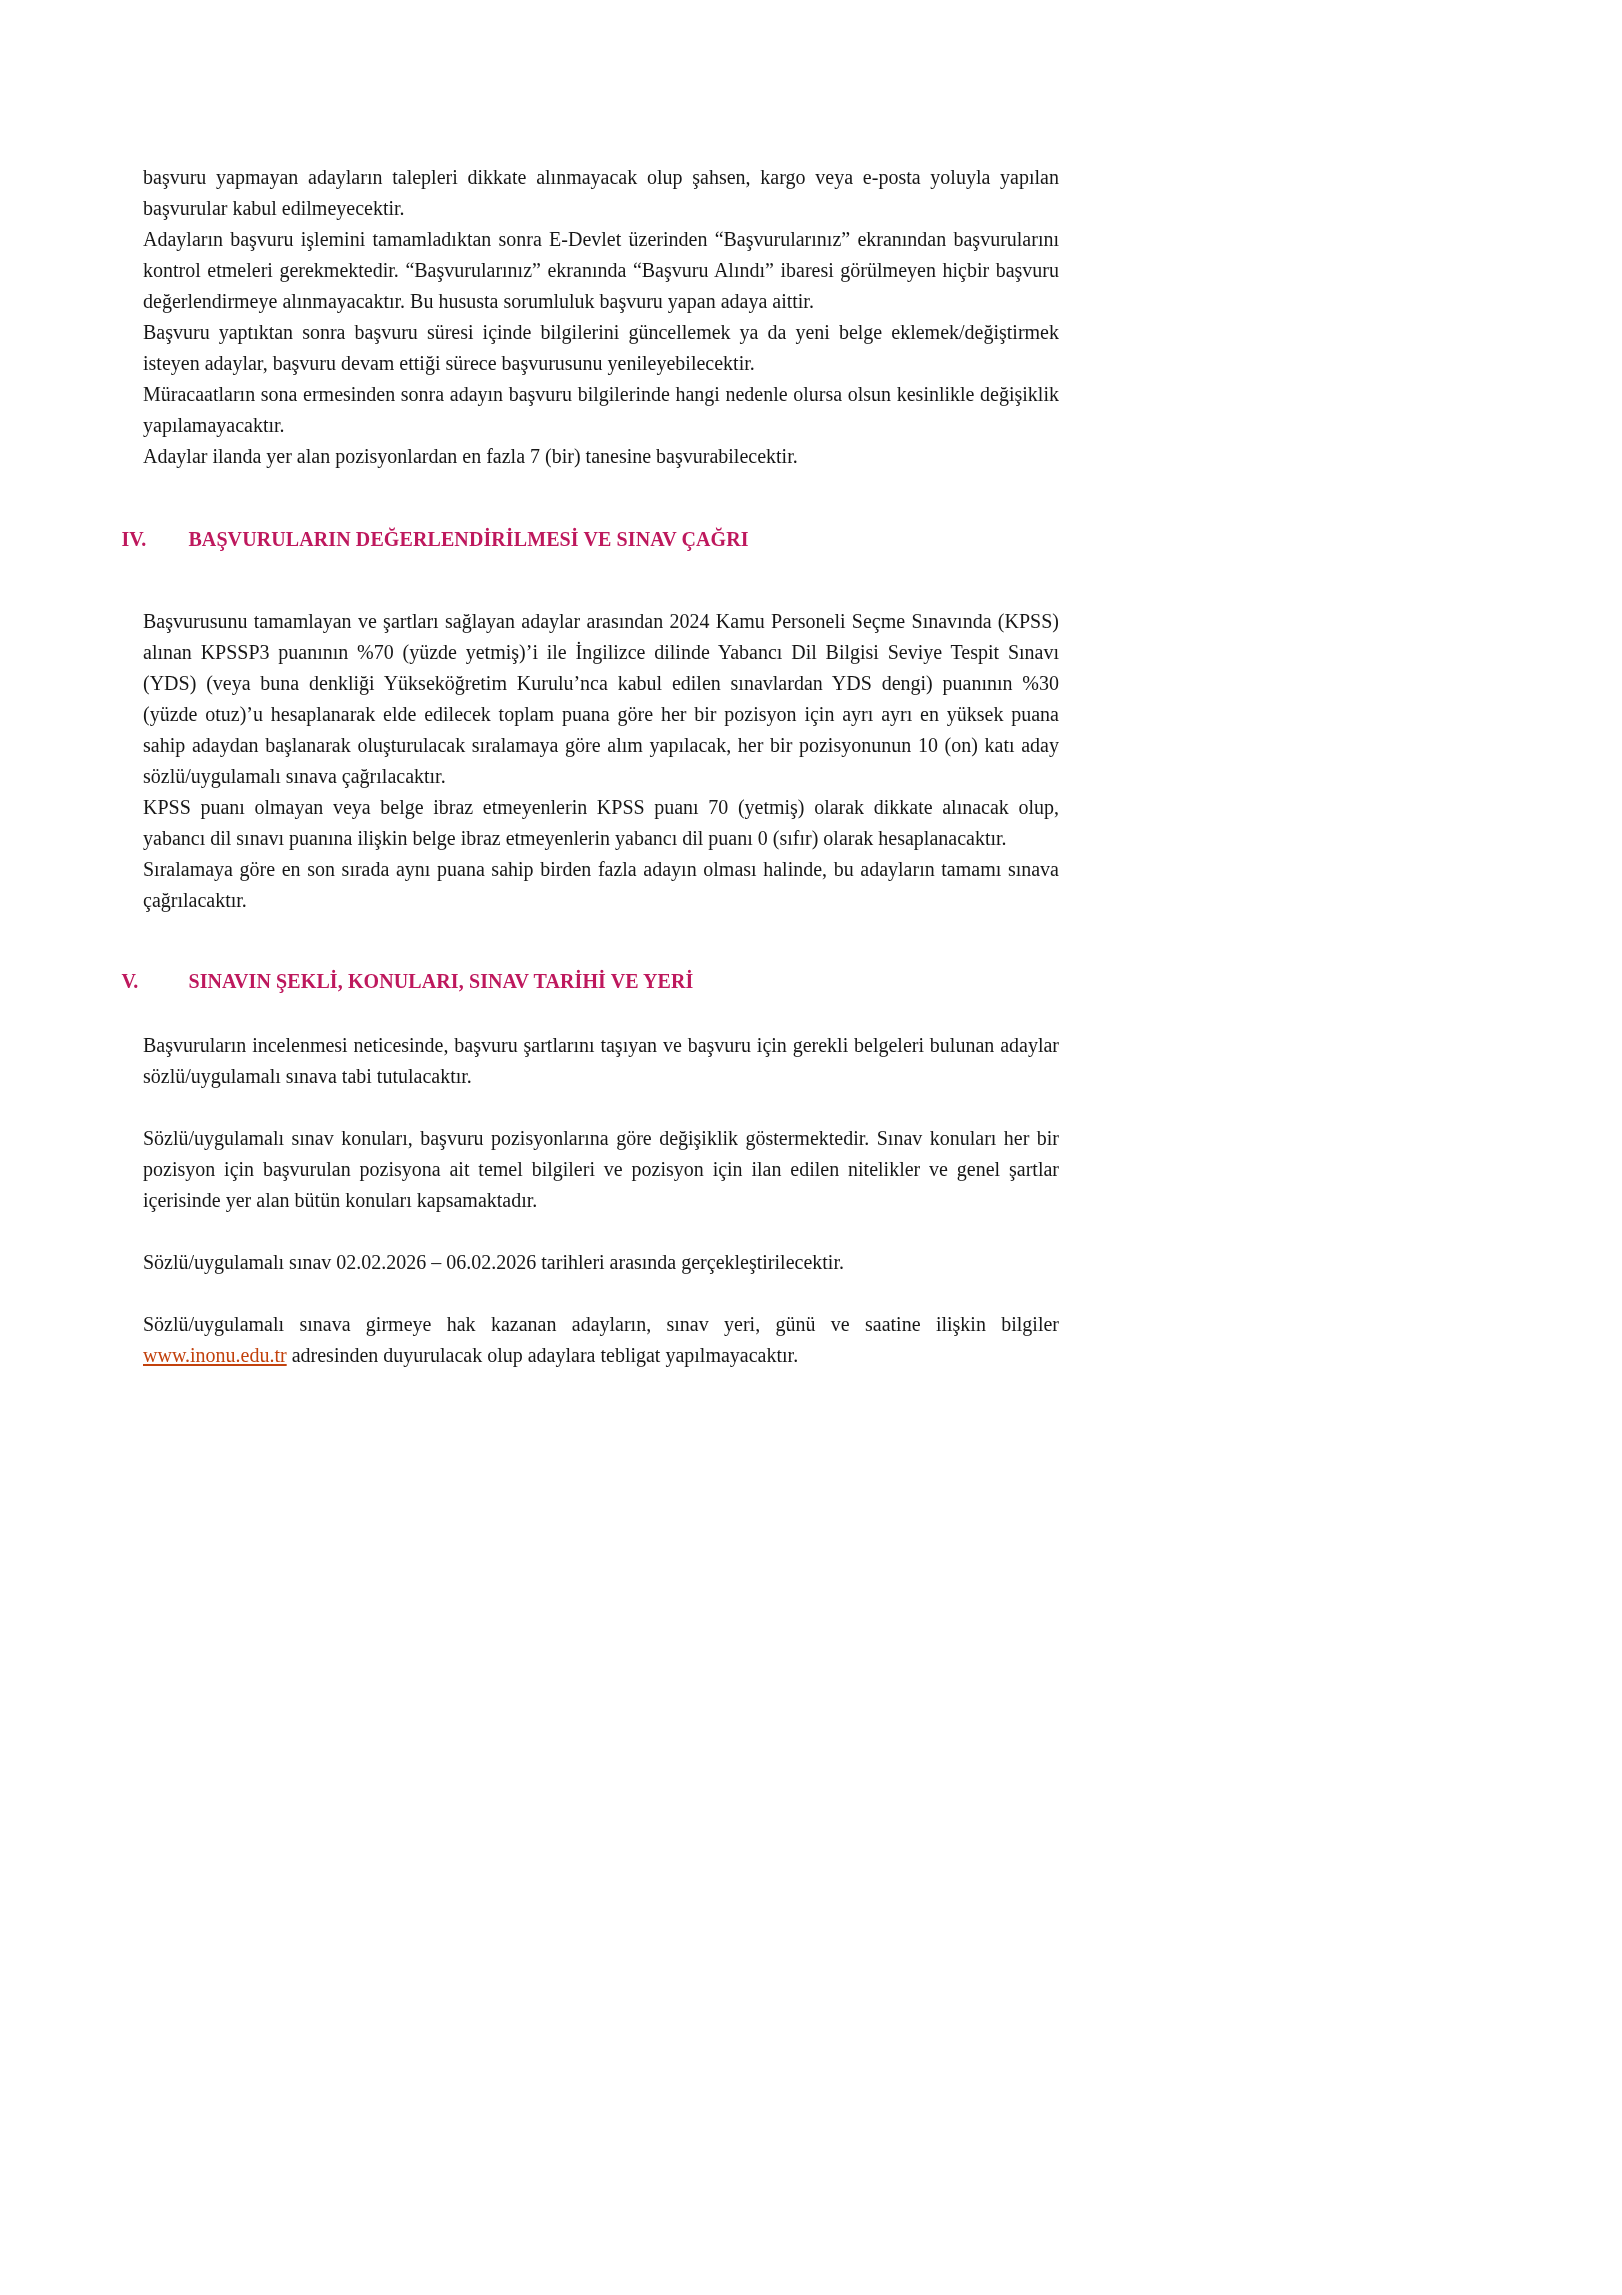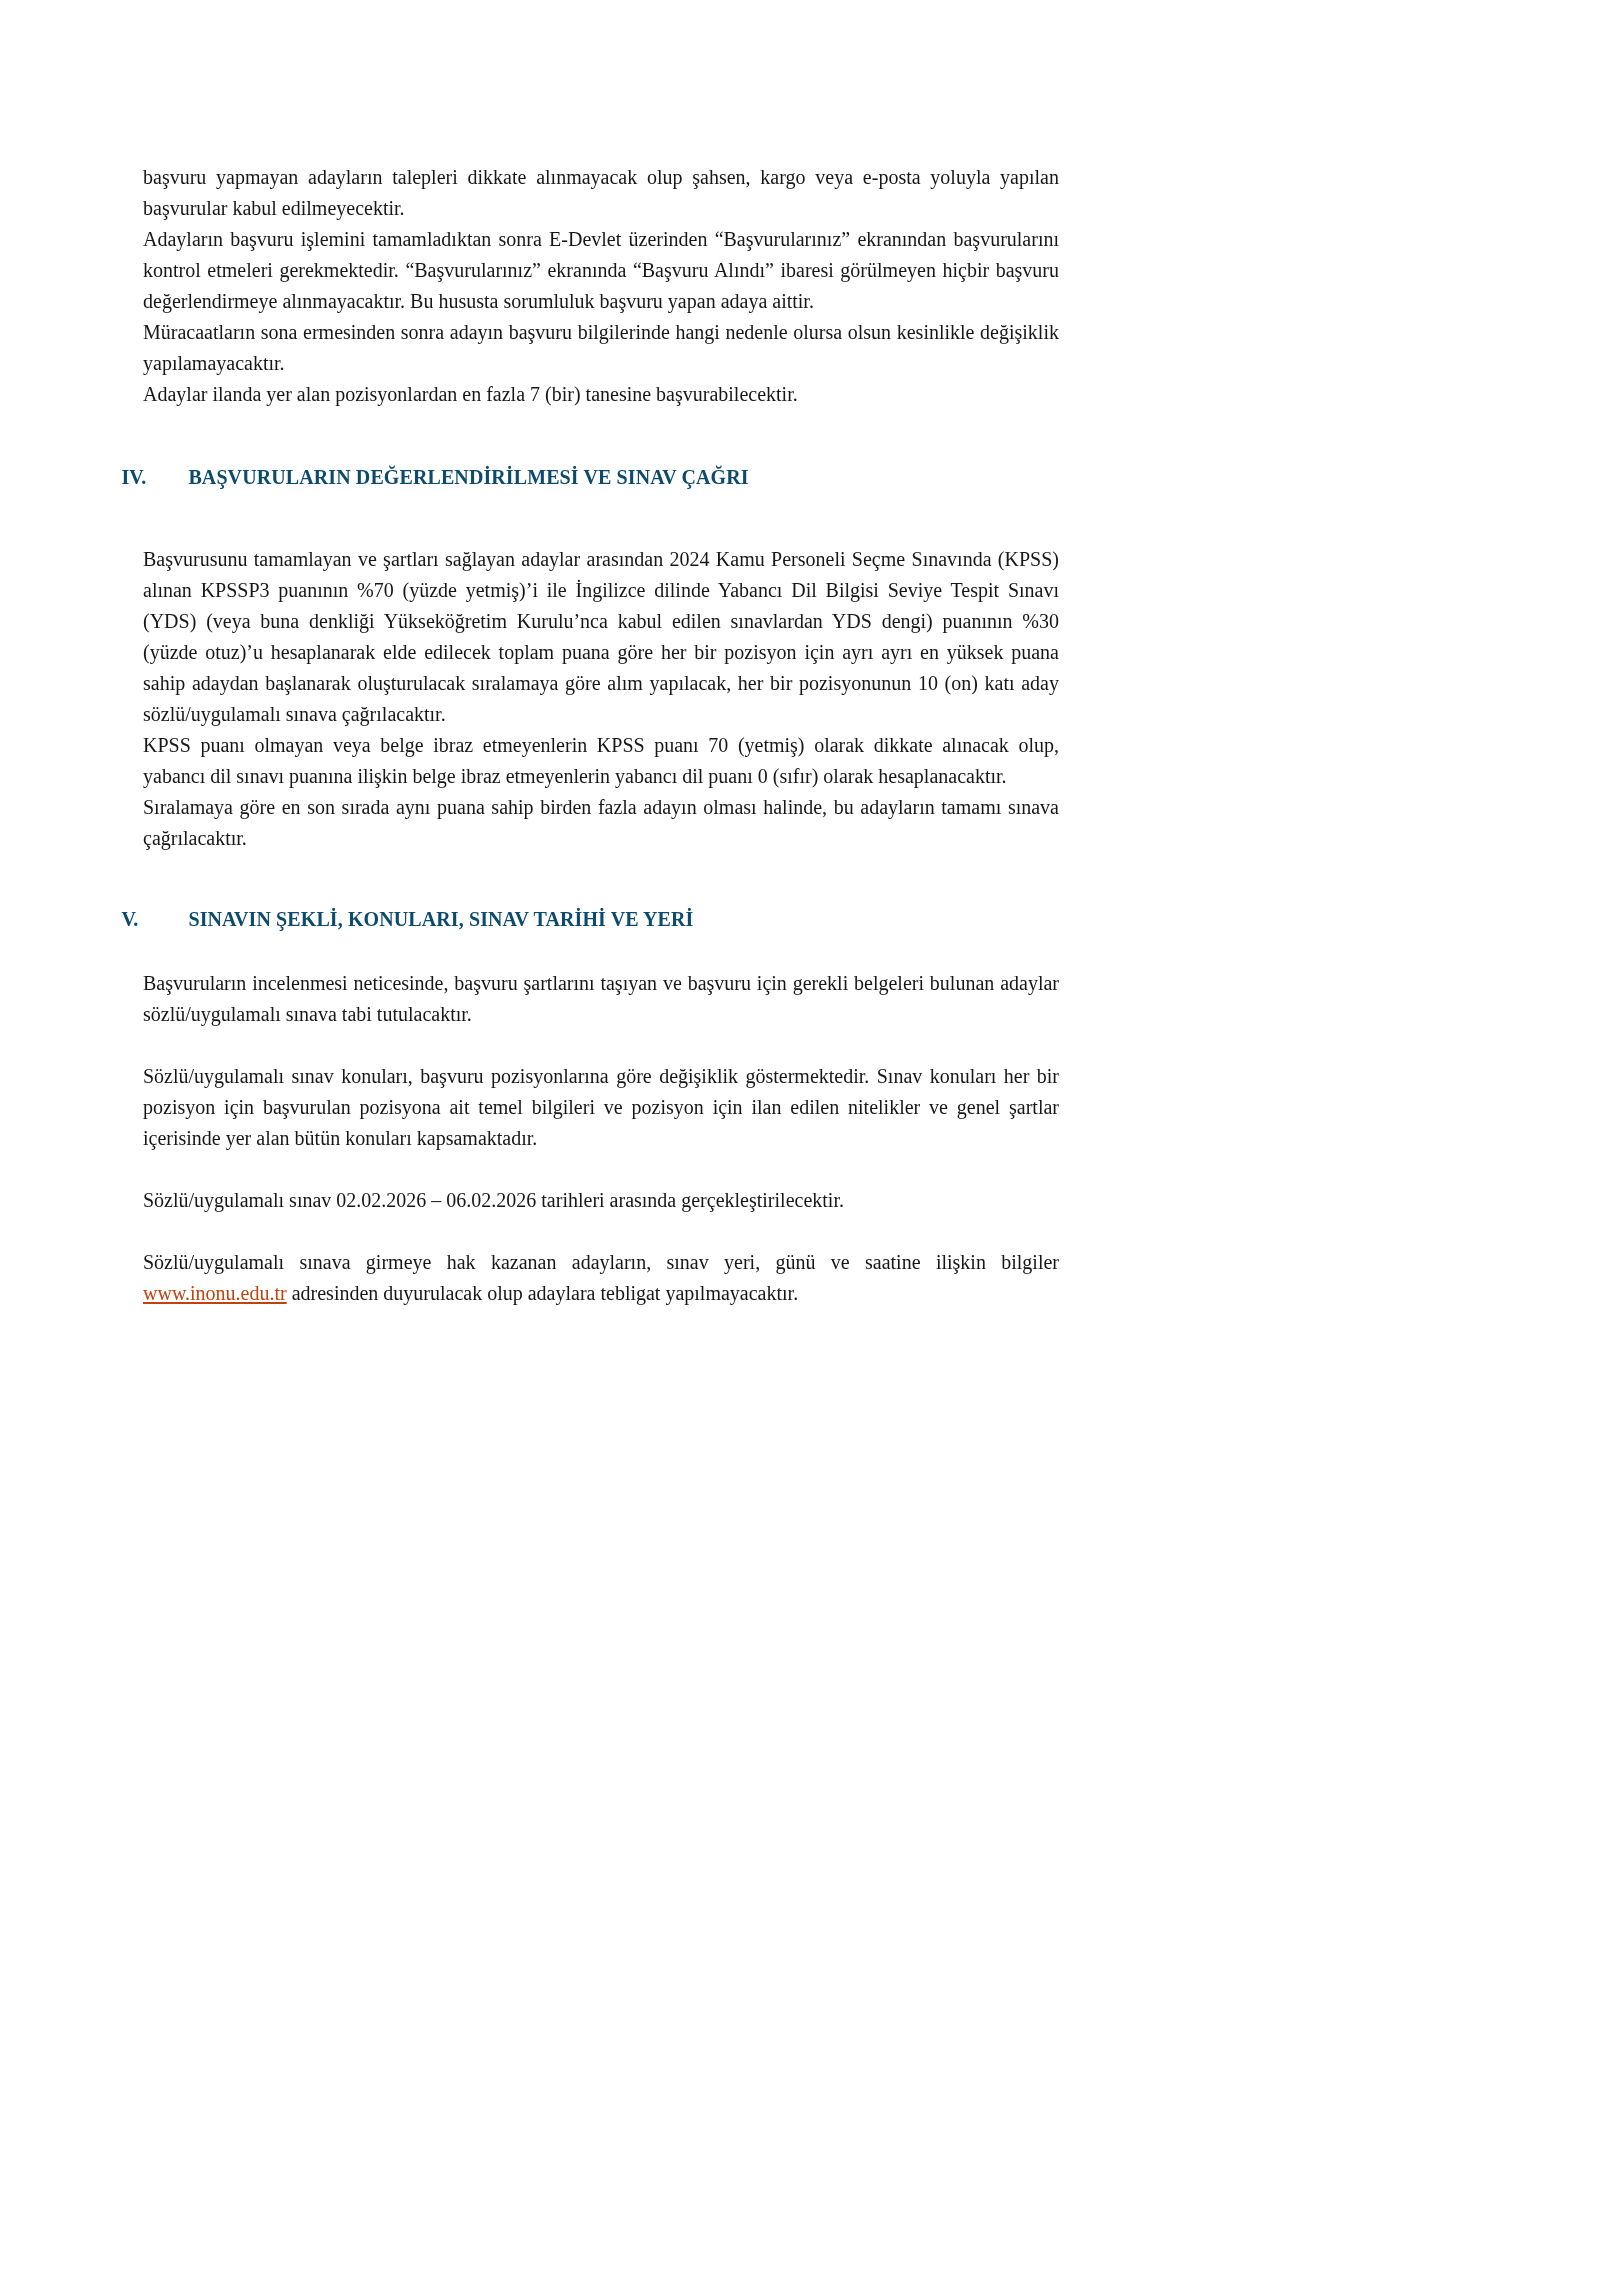--- a/index.html
+++ b/index.html
@@ -39,21 +39,21 @@
     margin-top: 31px;
   }
   .block {
     margin: 0;
   }
   .section-heading {
     display: flex;
     align-items: flex-start;
     font-size: 20px;
     font-weight: bold;
-    color: #0c4a6e;
+    color: #be185d;
     letter-spacing: 0.1px;
   }
   .section-heading .numeral {
     width: 67px;
     flex: 0 0 67px;
     margin-left: -21.6px;
     font-weight: bold;
   }
   .section-heading .title {
     flex: 1 1 auto;
@@ -70,20 +70,21 @@
 </style>
 </head>
 <body>
 
 <div class="page">
   <div class="content">
 
     <div class="block">
       <p class="body-par">başvuru yapmayan adayların talepleri dikkate alınmayacak olup şahsen, kargo veya e-posta yoluyla yapılan başvurular kabul edilmeyecektir.</p>
       <p class="body-par">Adayların başvuru işlemini tamamladıktan sonra E-Devlet üzerinden “Başvurularınız” ekranından başvurularını kontrol etmeleri gerekmektedir. “Başvurularınız” ekranında “Başvuru Alındı” ibaresi görülmeyen hiçbir başvuru değerlendirmeye alınmayacaktır. Bu hususta sorumluluk başvuru yapan adaya aittir.</p>
+      <p class="body-par">Başvuru yaptıktan sonra başvuru süresi içinde bilgilerini güncellemek ya da yeni belge eklemek/değiştirmek isteyen adaylar, başvuru devam ettiği sürece başvurusunu yenileyebilecektir.</p>
       <p class="body-par">Müracaatların sona ermesinden sonra adayın başvuru bilgilerinde hangi nedenle olursa olsun kesinlikle değişiklik yapılamayacaktır.</p>
       <p class="body-par">Adaylar ilanda yer alan pozisyonlardan en fazla 7 (bir) tanesine başvurabilecektir.</p>
     </div>
 
     <div class="gap-before-heading-iv"></div>
 
     <div class="section-heading">
       <span class="numeral">IV.</span>
       <span class="title">BAŞVURULARIN DEĞERLENDİRİLMESİ VE SINAV ÇAĞRI</span>
     </div>

